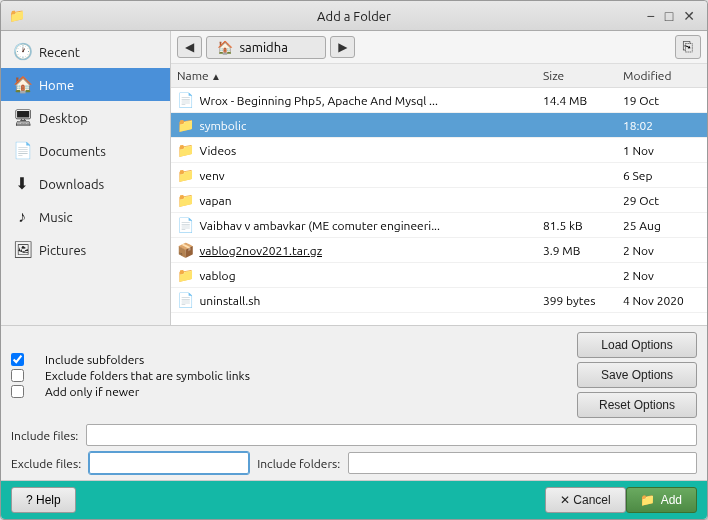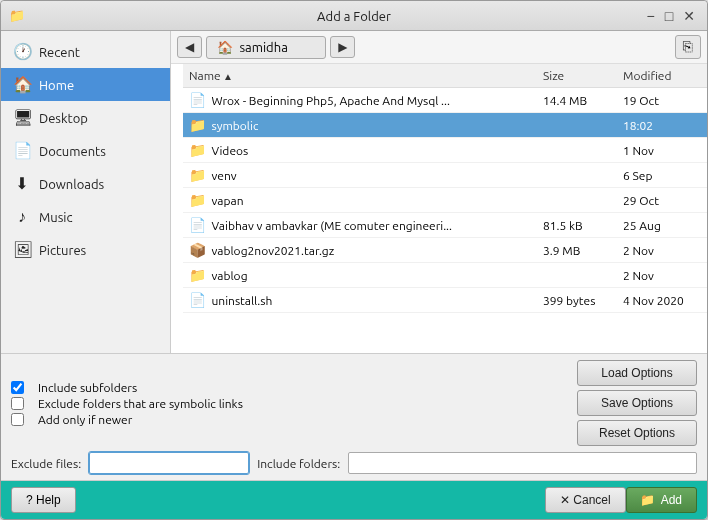--- a/index.html
+++ b/index.html
@@ -144,21 +144,20 @@
       padding: 3px 7px;
       cursor: pointer;
       font-size: 13px;
     }
 
     
     .file-list {
       flex: 1;
       overflow-y: auto;
       border: none;
-      margin-left: 12px;
     }
     .file-list-header {
       display: grid;
       grid-template-columns: 1fr 80px 90px;
       border-bottom: 1px solid #ddd;
       background: #f0f0f0;
       padding: 3px 0;
     }
     .file-list-header .col {
       padding: 2px 6px;
@@ -213,21 +212,21 @@
     }
     .checkboxes-col {
       flex: 1;
       display: flex;
       flex-direction: column;
       gap: 3px;
     }
     .checkbox-item {
       display: flex;
       align-items: flex-start;
-      gap: 14px;
+      gap: 21px;
       font-size: 12px;
     }
     .checkbox-item input[type="checkbox"] {
       width: 13px;
       height: 13px;
     }
     .buttons-col {
       display: flex;
       flex-direction: column;
       gap: 4px;
@@ -424,21 +423,21 @@
               <div class="file-cell">
                 <span class="file-icon">📄</span>
                 <span style="overflow: hidden; text-overflow: ellipsis; white-space: nowrap;">Vaibhav v ambavkar (ME comuter engineeri...</span>
               </div>
               <div class="file-cell">81.5 kB</div>
               <div class="file-cell">25 Aug</div>
             </div>
             <div class="file-row">
               <div class="file-cell">
                 <span class="file-icon">📦</span>
-                <span style="overflow: hidden; text-overflow: ellipsis; white-space: nowrap;">vablog2nov2021.tar.gz</span>
+                <span style="overflow: hidden; text-overflow: ellipsis; white-space: nowrap; text-decoration: underline;">vablog2nov2021.tar.gz</span>
               </div>
               <div class="file-cell">3.9 MB</div>
               <div class="file-cell">2 Nov</div>
             </div>
             <div class="file-row">
               <div class="file-cell">
                 <span class="file-icon" style="color: rgb(232, 160, 0);">📁</span>
                 <span style="overflow: hidden; text-overflow: ellipsis; white-space: nowrap;">vablog</span>
               </div>
               <div class="file-cell"></div>
@@ -475,20 +474,24 @@
           <span>Add only if newer</span>
         </label>
       </div>
       <div class="buttons-col">
         <button class="action-btn">Load Options</button>
         <button class="action-btn">Save Options</button>
         <button class="action-btn">Reset Options</button>
       </div>
     </div>
 
+    <div class="fields-row">
+      <label class="field-label">Include files:</label>
+      <input type="text" class="field-input include-input" value="" style="">
+    </div>
 
     <div class="fields-row">
       <label class="field-label">Exclude files:</label>
       <input type="text" class="field-input exclude-input focused" value="" style="">
       <label class="field-label">Include folders:</label>
       <input type="text" class="field-input exclude-folder-input" value="" style="">
     </div>
 
   </div>
 

